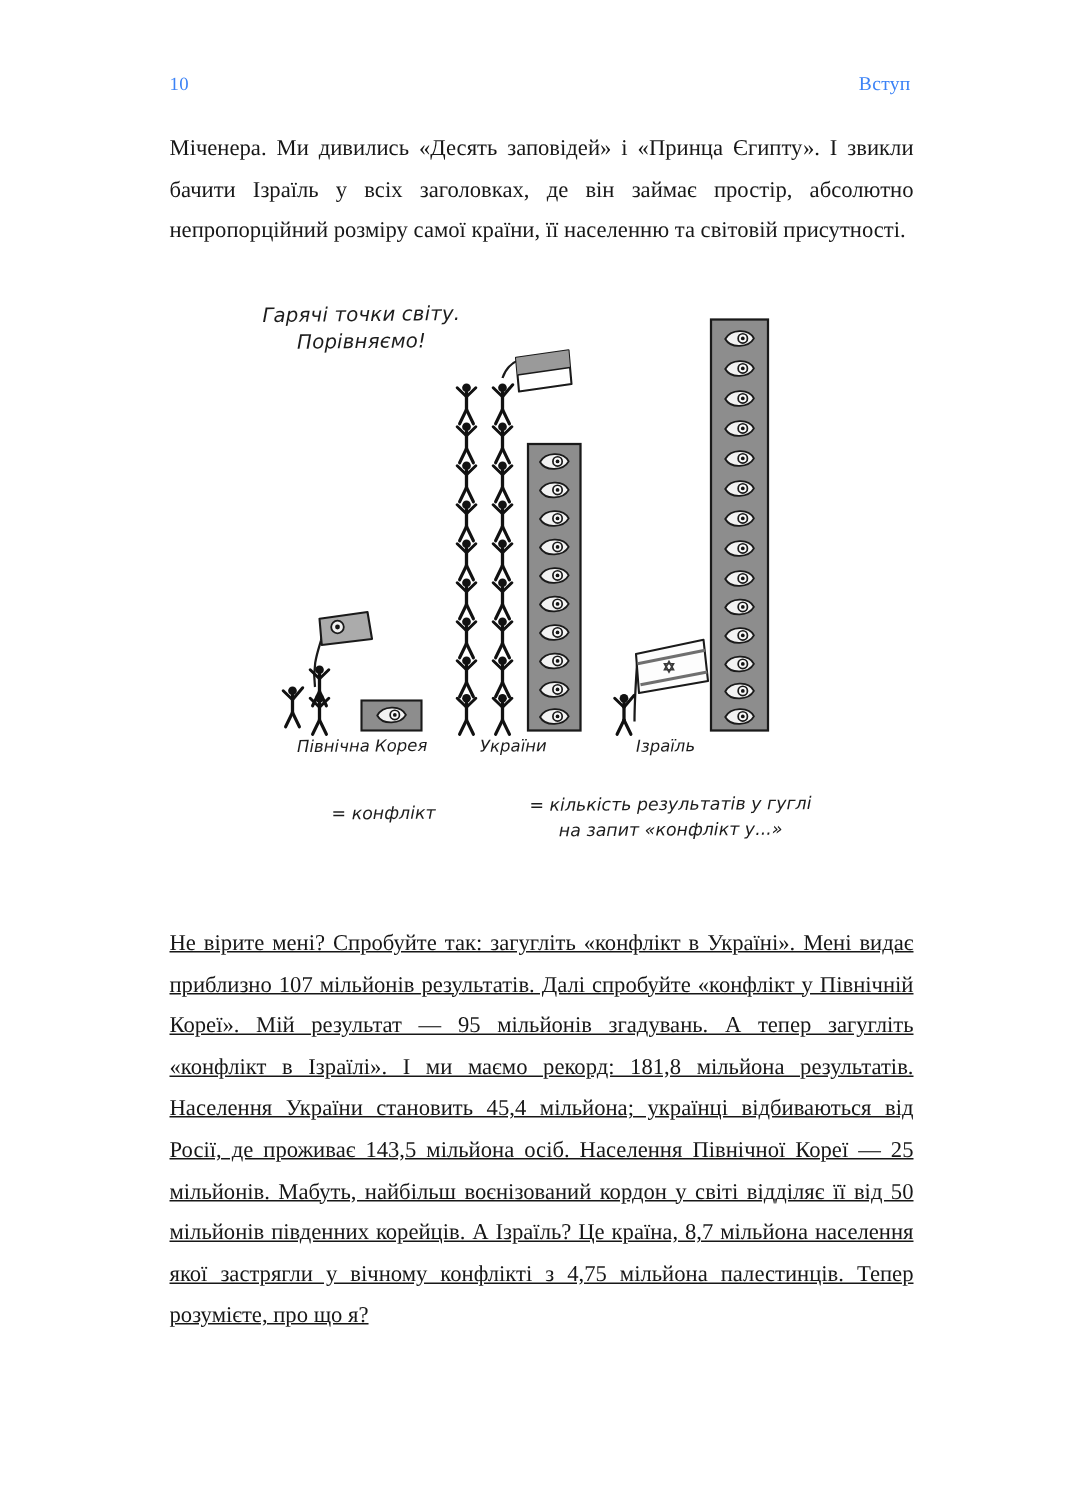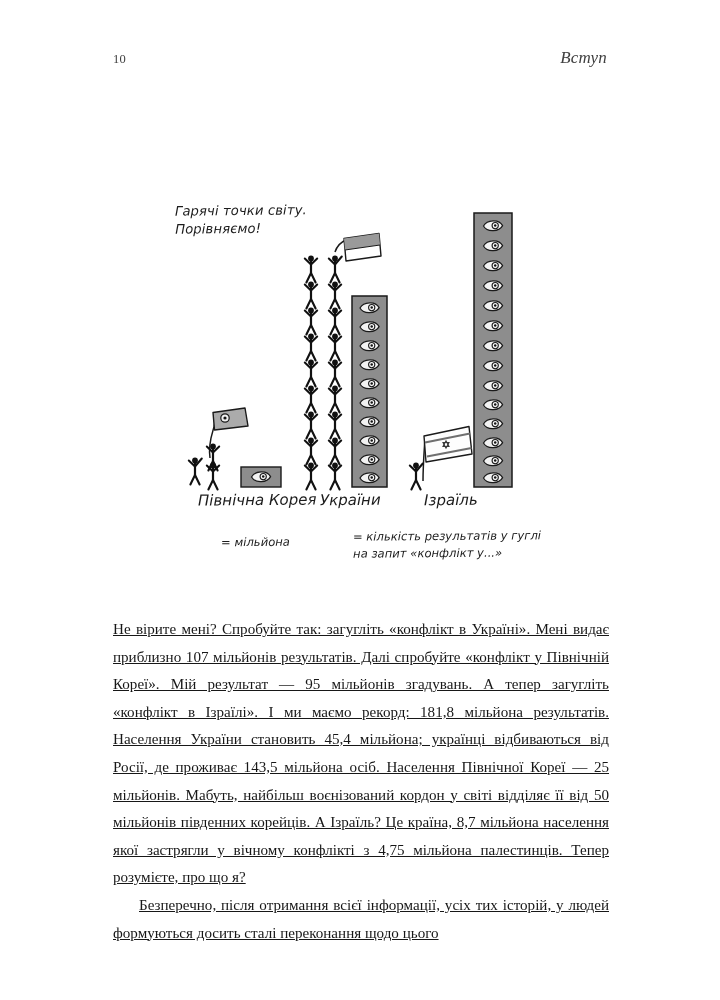--- a/index.html
+++ b/index.html
@@ -26,25 +26,25 @@
   
   .running-head {
     position: absolute;
     left: 113px;
     top: 48px;
     width: 494px;
     display: flex;
     justify-content: space-between;
     align-items: baseline;
     font-size: 12.5px;
-    color: #404040;
+    color: #3b82f6;
     letter-spacing: .2px;
   }
   .running-head .folio { font-family: "Liberation Serif", serif; }
-  .running-head .section-title { font-style: italic; font-size: 17px; }
+  .running-head .section-title { font-size: 13px; }
 
   
   .body-block {
     position: absolute;
     left: 113px;
     width: 496px;
     font-size: 15.1px;
     line-height: 27.6px;
     text-align: justify;
     color: #171717;
@@ -55,41 +55,42 @@
   .body-block p { margin: 0; }
   .body-block p.indent { text-indent: 26px; }
 
   
   .figure {
     position: absolute;
     left: 113px;
     top: 186px;
     width: 496px;
     height: 400px;
+    text-align: center;
   }
   .fig-title {
     position: absolute;
     left: 62px;
     top: 16px;
     font-family: "DejaVu Sans", sans-serif;
     font-style: italic;
     font-size: 13.2px;
     line-height: 18px;
     color: #1c1c1c;
     letter-spacing: .1px;
     white-space: pre-line;
     transform: rotate(-0.6deg);
   }
   .fig-svg { position: absolute; left: 0; top: 0; }
 
   .country-label {
     position: absolute;
     font-family: "DejaVu Sans", sans-serif;
     font-style: italic;
-    font-size: 15px;
+    font-size: 11px;
     color: #1c1c1c;
     white-space: nowrap;
     transform: rotate(-0.5deg);
   }
   #label-nk { left: 85px; top: 305px; }
   #label-ua { left: 207px; top: 305px; }
   #label-il { left: 311px; top: 305px; }
 
   .legend-text {
     position: absolute;
@@ -107,20 +108,23 @@
 </head>
 <body>
 
 <div class="page">
 
   <div class="running-head">
     <span class="folio">10</span>
     <span class="section-title">Вступ</span>
   </div>
 
+  <div class="body-block" id="para-top">
+    <p>Міченера. Ми дивились «Десять заповідей» і «Принца Єгипту». І звикли бачити Ізраїль у всіх заголовках, де він займає простір, абсолютно непропорційний розміру самої країни, її населенню та світовій присутності.</p>
+  </div>
 
   <div class="figure">
 
     <div class="fig-title">Гарячі точки світу.
 Порівняємо!</div>
 
     <svg class="fig-svg" width="496" height="330" viewBox="0 0 496 330">
       <defs>
 
         <g id="person">
@@ -266,23 +270,22 @@
         <circle cx="222" cy="353" r="1.9" fill="#141414"></circle>
         <path d="M210,347 L206.5,343.5" stroke="#141414" stroke-width="1.4" stroke-linecap="round"></path>
         <path d="M209,358 L205.5,361" stroke="#141414" stroke-width="1.4" stroke-linecap="round"></path>
       </g>
     </svg>
 
     <div class="country-label" id="label-nk">Північна Корея</div>
     <div class="country-label" id="label-ua">України</div>
     <div class="country-label" id="label-il">Ізраїль</div>
 
-    <div class="legend-text" id="legend-pop-text">= мільйона</div>
+    <div class="legend-text" id="legend-pop-text">= конфлікт</div>
     <div class="legend-text" id="legend-eye-text">= кількість результатів у гуглі
 на запит «конфлікт у...»</div>
   </div>
 
   <div class="body-block" id="para-bottom">
     <p>Не вірите мені? Спробуйте так: загугліть «конфлікт в Україні». Мені видає приблизно 107 мільйонів результатів. Далі спробуйте «конфлікт у Північній Кореї». Мій результат — 95 мільйонів згадувань. А тепер загугліть «конфлікт в Ізраїлі». І ми маємо рекорд: 181,8 мільйона результатів. Населення України становить 45,4 мільйона; українці відбиваються від Росії, де проживає 143,5 мільйона осіб. Населення Північної Кореї — 25 мільйонів. Мабуть, найбільш воєнізований кордон у світі відділяє її від 50 мільйонів південних корейців. А Ізраїль? Це країна, 8,7 мільйона населення якої застрягли у вічному конфлікті з 4,75 мільйона палестинців. Тепер розумієте, про що я?</p>
-    <p class="indent">Безперечно, після отримання всієї інформації, усіх тих історій, у людей формуються досить сталі переконання щодо цього</p>
   </div>
 
 </div>
 
 </body></html>

